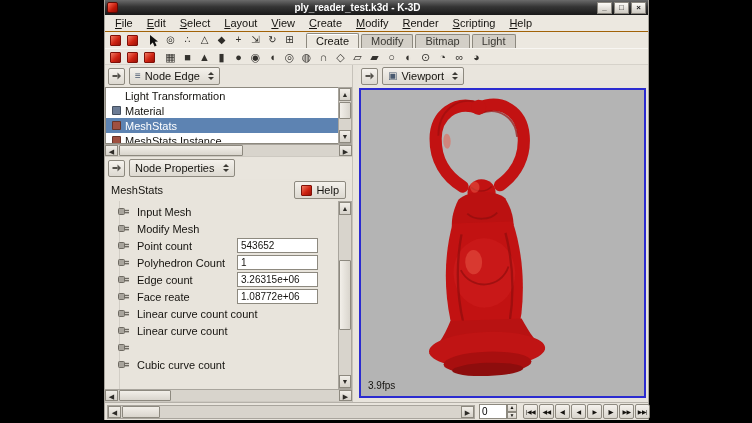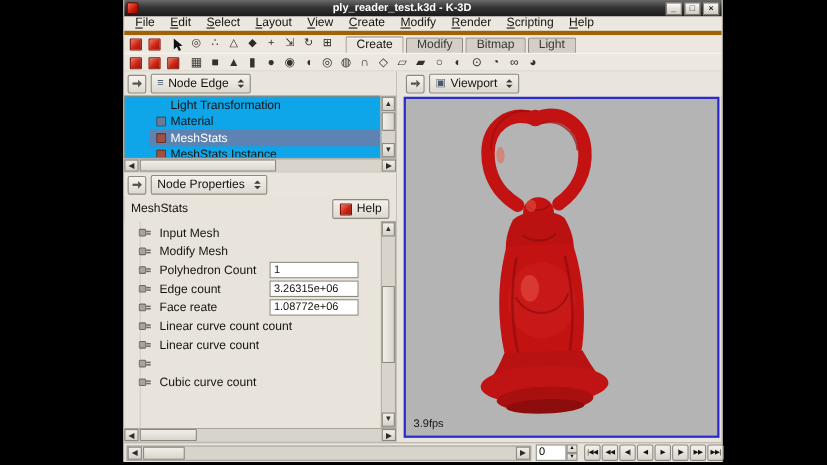--- a/index.html
+++ b/index.html
@@ -1,32 +1,32 @@
 <!DOCTYPE html>
 <html><head>
 <meta charset="utf-8">
 <style>
 *{margin:0;padding:0;box-sizing:border-box;}
 html,body{width:752px;height:423px;background:#000;overflow:hidden;}
 body{position:relative;font-family:"Liberation Sans","DejaVu Sans",sans-serif;color:#15130f;}
 
 .window{position:absolute;left:104px;top:0;width:545px;height:420px;display:flex;flex-direction:column;
-  background:#e8e4dc;border-left:1px solid #a9a59d;border-right:1px solid #a9a59d;font-size:11px;margin-left:8px;}
+  background:#e8e4dc;border-left:1px solid #a9a59d;border-right:1px solid #a9a59d;font-size:11px;}
 
 
 .titlebar{height:15px;flex:0 0 15px;background:linear-gradient(#6a6a6a,#353535 45%,#191919);display:flex;align-items:center;gap:3px;padding:0 2px;}
 .app-icon{width:11px;height:11px;border-radius:2px;flex:0 0 auto;
   background:linear-gradient(135deg,#ff6a55,#c11808 60%,#8d0d05);border:1px solid #5f0a04;}
 .title-text{flex:1;text-align:center;color:#fff;font-size:10px;font-weight:bold;white-space:nowrap;overflow:hidden;}
 .win-controls{display:flex;gap:2px;}
 .win-btn{width:15px;height:12px;background:linear-gradient(#fdfbf7,#cdc9c1);border:1px solid #8a867e;
   font-size:8px;line-height:10px;text-align:center;font-weight:bold;color:#1a1a1a;}
 
 
-.menubar{height:17px;flex:0 0 17px;background:#ece8e0;display:flex;align-items:center;padding-left:3px;border-bottom:4px solid #a16207;}
+.menubar{height:17px;flex:0 0 17px;background:#ece8e0;display:flex;align-items:center;padding-left:3px;border-bottom:1px solid #a16207;}
 .menu-item{padding:1px 7px 2px;white-space:nowrap;}
 
 
 .toolzone{background:#ece8e0;}
 .tb-row{display:flex;align-items:center;height:16px;padding-left:2px;}
 .tb-row2{height:17px;border-top:1px solid #f8f6f2;box-shadow:inset 0 -1px 0 #d6d2ca;}
 .tb-btn{width:17px;height:15px;display:flex;align-items:center;justify-content:center;flex:0 0 auto;}
 .red-cube{width:11px;height:11px;border-radius:1px;background:linear-gradient(135deg,#f07a62,#cf2312 55%,#9a1208);border:1px solid #801008;}
 .tb-glyph{font-size:10px;line-height:1;color:#2e2c28;}
 .shape-glyph{font-size:11px;color:#34322e;}
@@ -48,21 +48,21 @@
 .dropdown{height:18px;display:flex;align-items:center;gap:4px;padding:0 5px;border-radius:2px;
   background:linear-gradient(#f4f1ec,#ddd9d1);border:1px solid #8d897f;}
 .dd-icon{font-size:10px;color:#4a5a70;line-height:1;}
 .spin{display:flex;flex-direction:column;gap:2px;margin-left:4px;}
 .spin i{display:block;width:0;height:0;border-left:3px solid transparent;border-right:3px solid transparent;}
 .spin .up{border-bottom:3px solid #3c3a35;}
 .spin .dn{border-top:3px solid #3c3a35;}
 
 
 .listwrap{display:flex;flex:0 0 57px;height:57px;}
-.nodelist{flex:1;background:#0ea5e9;border:1px solid #8d897f;border-right:none;overflow:hidden;padding-left:22px;}
+.nodelist{flex:1;background:#ffffff;border:1px solid #8d897f;border-right:none;overflow:hidden;}
 .nl-item{height:15px;display:flex;align-items:center;gap:4px;padding-left:6px;white-space:nowrap;}
 .nl-item.selected{background:#5d83b2;color:#fff;}
 .nl-icon{width:9px;height:9px;border:1px solid rgba(0,0,0,.35);border-radius:1px;flex:0 0 auto;}
 
 
 .vscroll{width:14px;flex:0 0 14px;background:#d8d4cc;border:1px solid #a9a59d;display:flex;flex-direction:column;}
 .sb-arrow{background:linear-gradient(#f2efe9,#d6d2ca);border:1px solid #8d897f;font-size:7px;text-align:center;color:#2e2c28;}
 .vscroll .sb-arrow{height:13px;flex:0 0 13px;line-height:11px;}
 .sb-track{flex:1;position:relative;}
 .sb-thumbv{position:absolute;left:0;right:0;background:linear-gradient(90deg,#f2efe9,#d9d5cd);border:1px solid #8d897f;border-radius:1px;}
@@ -345,20 +345,31 @@
             </div>
             <div class="prop-row">
               <span class="plug">
                 <svg width="12" height="9" viewBox="0 0 12 9">
                   <rect x="0.5" y="1.5" width="6" height="6" rx="1" fill="#a8a49c" stroke="#6e6a62"></rect>
                   <rect x="7" y="2.8" width="4" height="1.4" fill="#6e6a62"></rect>
                   <rect x="7" y="5" width="4" height="1.4" fill="#6e6a62"></rect>
                 </svg>
               </span>
               <span class="prop-label">Modify Mesh</span>
+            </div>
+            <div class="prop-row">
+              <span class="plug">
+                <svg width="12" height="9" viewBox="0 0 12 9">
+                  <rect x="0.5" y="1.5" width="6" height="6" rx="1" fill="#a8a49c" stroke="#6e6a62"></rect>
+                  <rect x="7" y="2.8" width="4" height="1.4" fill="#6e6a62"></rect>
+                  <rect x="7" y="5" width="4" height="1.4" fill="#6e6a62"></rect>
+                </svg>
+              </span>
+              <span class="prop-label">Point count</span>
+              <input class="prop-field" type="text" value="543652" style="">
             </div>
             <div class="prop-row">
               <span class="plug">
                 <svg width="12" height="9" viewBox="0 0 12 9">
                   <rect x="0.5" y="1.5" width="6" height="6" rx="1" fill="#a8a49c" stroke="#6e6a62"></rect>
                   <rect x="7" y="2.8" width="4" height="1.4" fill="#6e6a62"></rect>
                   <rect x="7" y="5" width="4" height="1.4" fill="#6e6a62"></rect>
                 </svg>
               </span>
               <span class="prop-label">Polyhedron Count</span>

